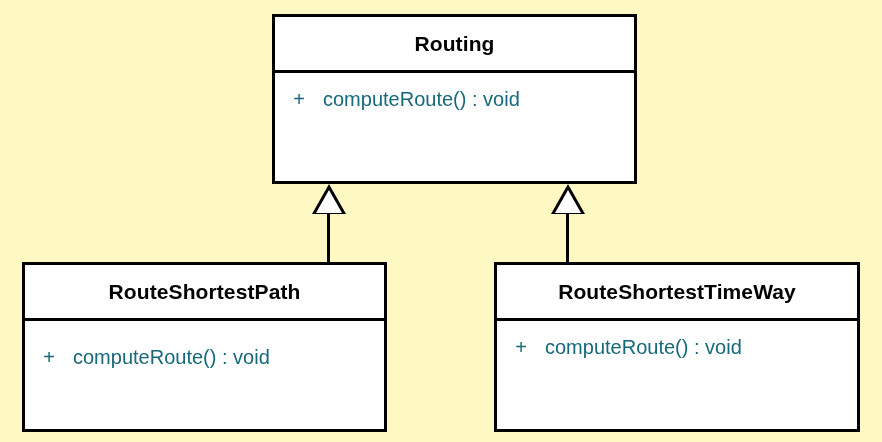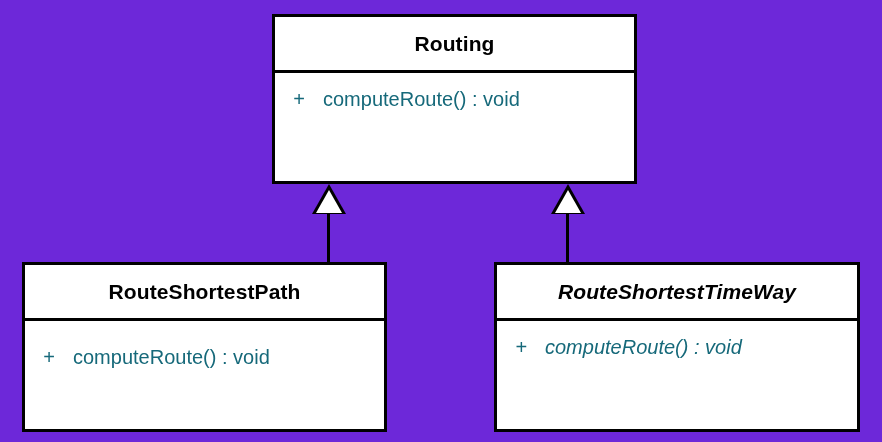--- a/index.html
+++ b/index.html
@@ -8,21 +8,21 @@
     padding: 0;
     background: #ffffff;
   }
   body {
     font-family: "Liberation Sans", sans-serif;
   }
   #diagram-canvas {
     position: relative;
     width: 882px;
     height: 442px;
-    background: #6d28d9;
+    background: #fef9c3;
     overflow: hidden;
   }
 
   
   .uml-class {
     position: absolute;
     box-sizing: border-box;
     background: #ffffff;
     border: 3px solid #000000;
     display: flex;
@@ -129,21 +129,21 @@
       <span class="uml-class-name">RouteShortestPath</span>
     </div>
     <div class="uml-compartment">
       <div class="uml-member">
         <span class="uml-member-visibility">+</span>
         <span class="uml-member-signature">computeRoute() : void</span>
       </div>
     </div>
   </div>
 
-  <div class="uml-class" style="left:494px; top:262px; width:366px; height:170px;font-style:italic;">
+  <div class="uml-class" style="left:494px; top:262px; width:366px; height:170px;">
     <div class="uml-class-header">
       <span class="uml-class-name">RouteShortestTimeWay</span>
     </div>
     <div class="uml-compartment">
       <div class="uml-member">
         <span class="uml-member-visibility">+</span>
         <span class="uml-member-signature">computeRoute() : void</span>
       </div>
     </div>
   </div>

